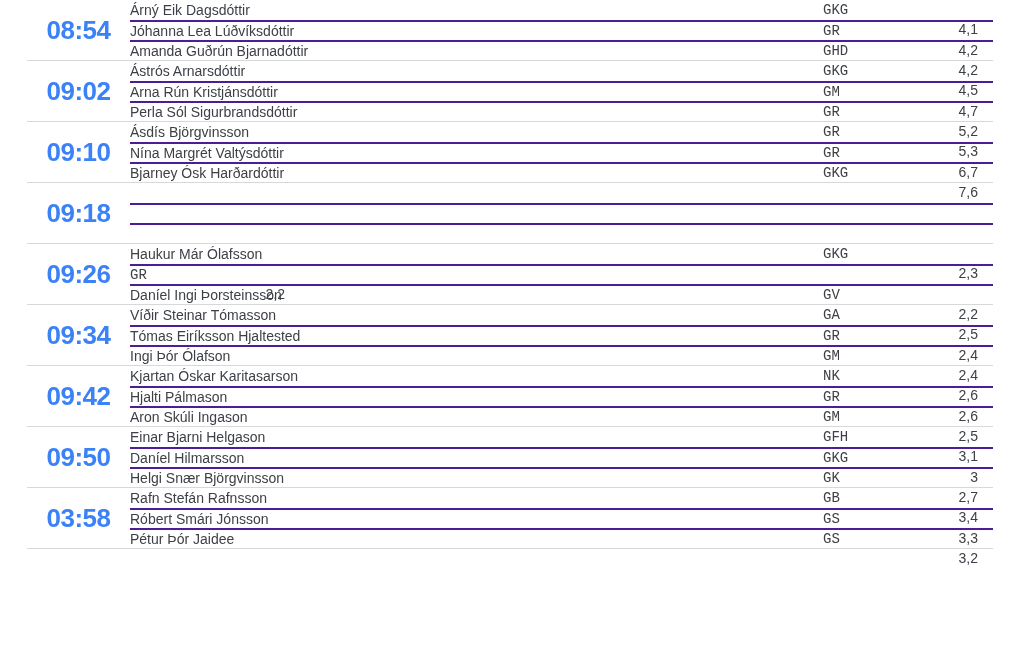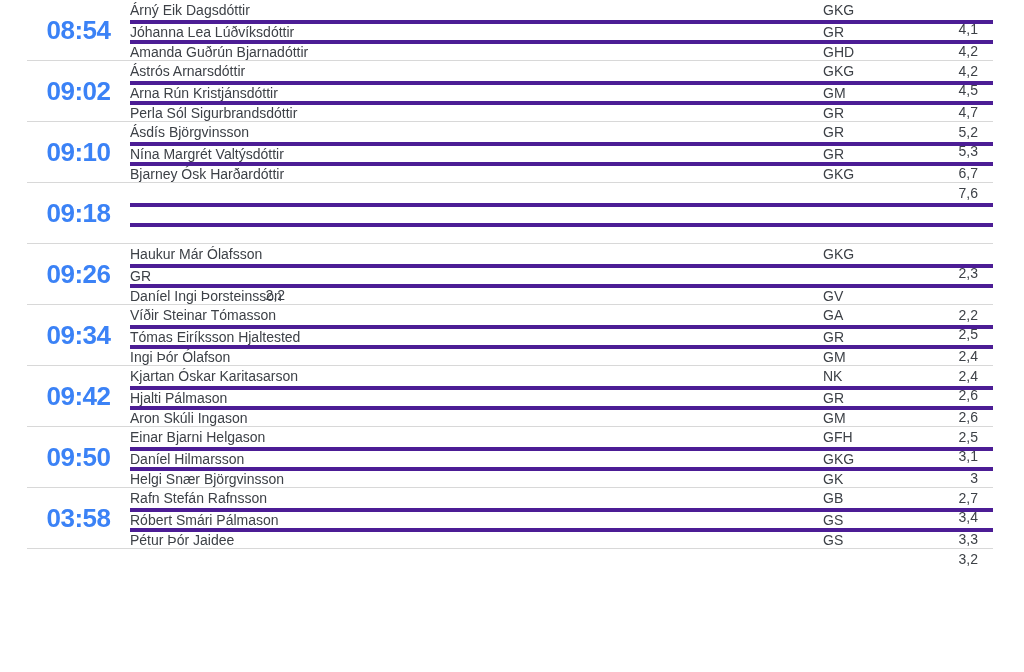--- a/index.html
+++ b/index.html
@@ -36,30 +36,31 @@
   .row {
     height: 20px;
     box-sizing: border-box;
     display: flex;
     align-items: center;
     padding-right: 15px;    
     font-size: 14px;
     color: #3d4147;
   }
   .row + .row {
-    border-top: 4px solid #4c1d95;
+    border-top: 2px solid #4c1d95;
   }
   .name {
     flex: 1;
     white-space: nowrap;
     overflow: hidden;
   }
   .club {
     width: 90px;            
     white-space: nowrap;
+    font-family: Liberation Mono, monospace;
   }
   .hcp {
     width: 65px;
     text-align: right;
     white-space: nowrap;
     margin-top: 38px;
   }
 </style>
 </head>
 <body>
@@ -235,21 +236,21 @@
 
   <div class="group">
     <div class="time-cell">03:58</div>
     <div class="rows">
       <div class="row">
         <span class="name">Rafn Stefán Rafnsson</span>
         <span class="club">GB</span>
         <span class="hcp">3,4</span>
       </div>
       <div class="row">
-        <span class="name">Róbert Smári Pálmason</span>
+        <span class="name">Róbert Smári Jónsson</span>
         <span class="club">GS</span>
         <span class="hcp">3,3</span>
       </div>
       <div class="row">
         <span class="name">Pétur Þór Jaidee</span>
         <span class="club">GS</span>
         <span class="hcp">3,2</span>
       </div>
     </div>
   </div>

